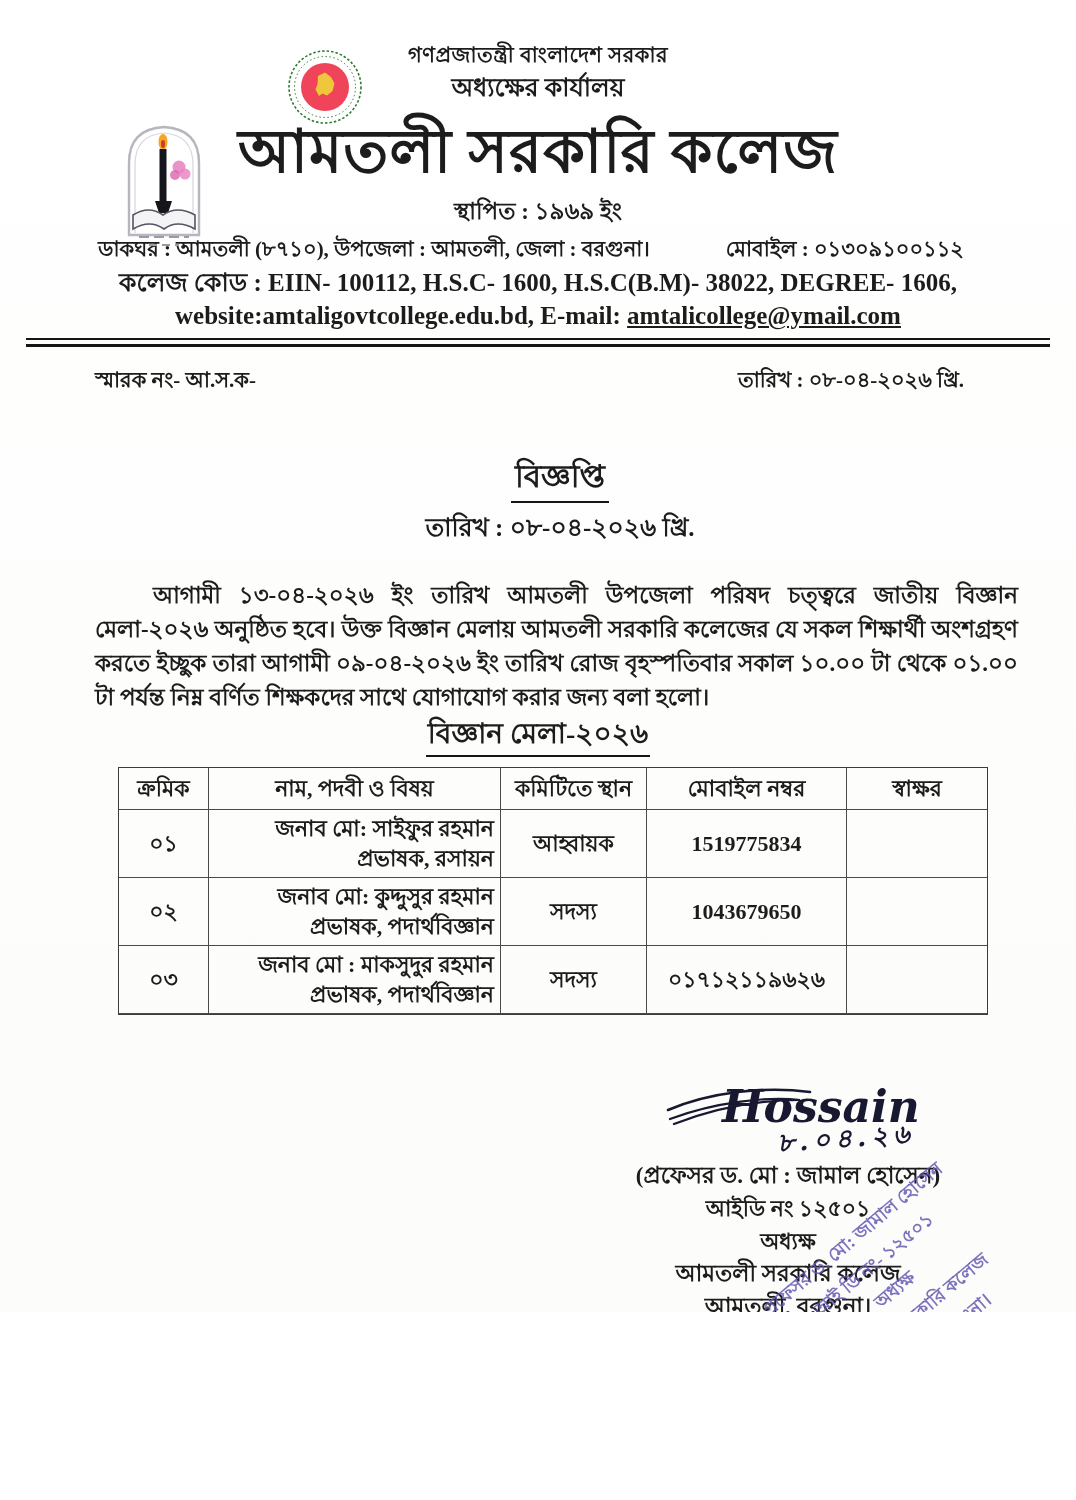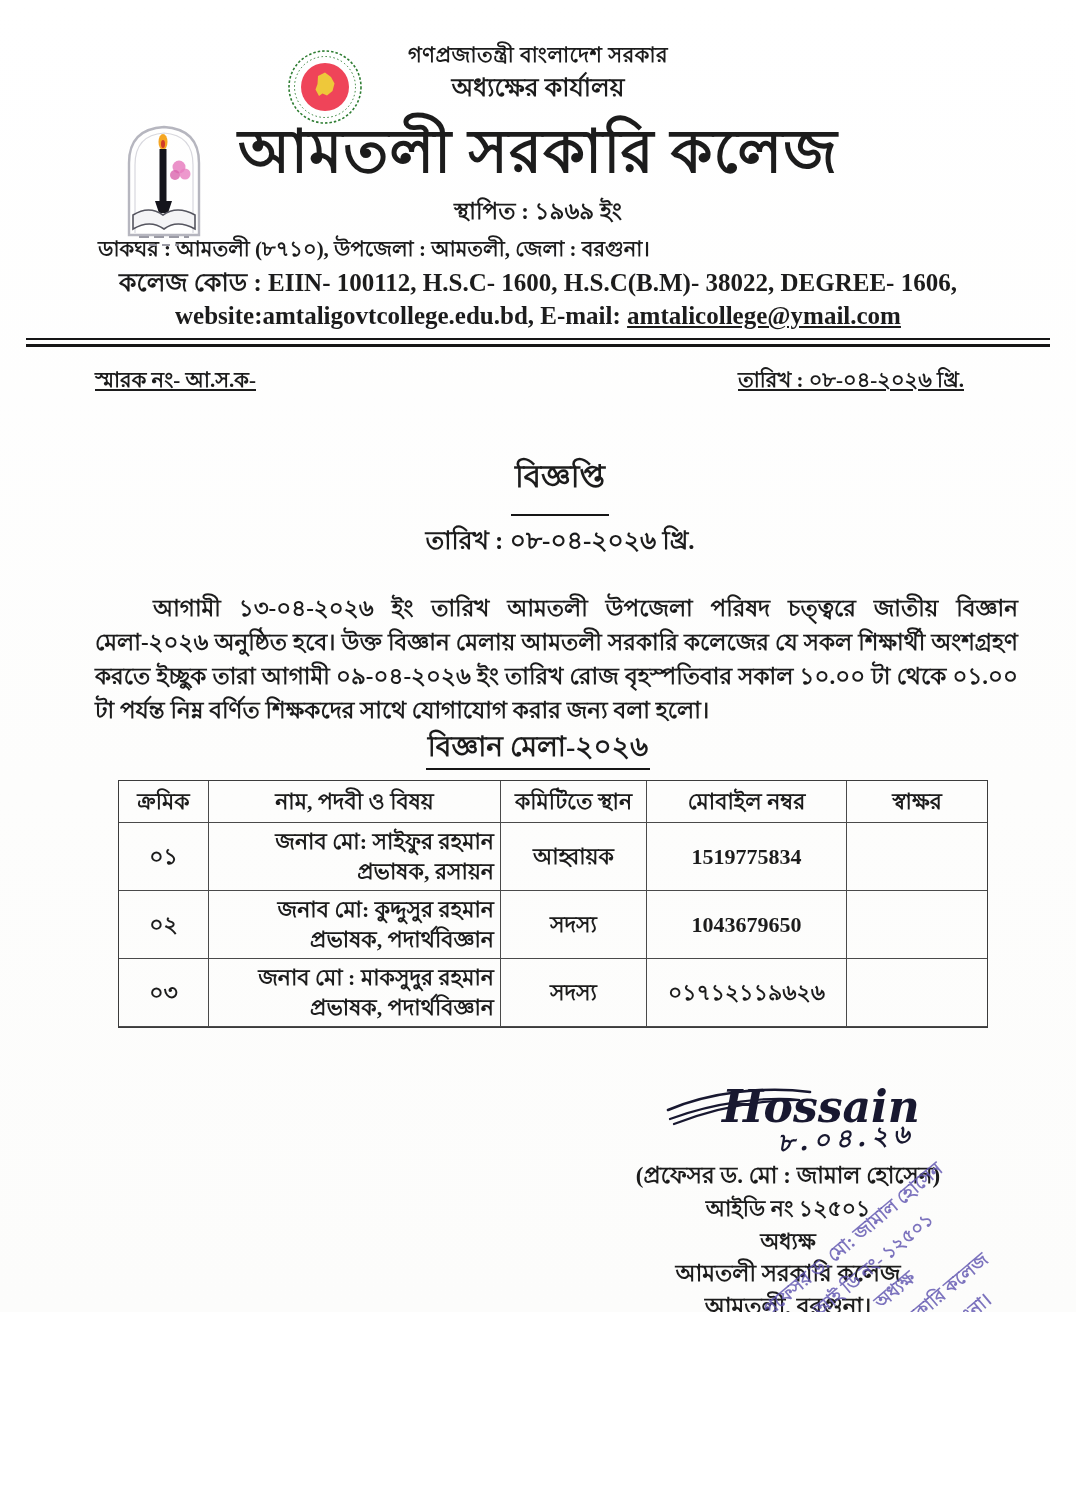--- a/index.html
+++ b/index.html
@@ -28,30 +28,30 @@
   .code-line{font-size:25px;line-height:34px;font-weight:600;margin-top:2px;}
   .web-line{font-size:25px;line-height:32px;font-weight:600;}
   .web-line .email{text-decoration:underline;}
   .dbl-rule{
     margin:6px 26px 0 26px;height:4px;
     border-top:2px solid #161616;border-bottom:3px solid #161616;
   }
   .memo-row{
     display:flex;justify-content:space-between;align-items:baseline;
     padding:0 112px 0 95px;margin-top:18px;
-    font-size:21px;line-height:30px;font-weight:bold;text-decoration:underline;
+    font-size:21px;line-height:30px;font-weight:bold;
   }
   
   .seal{position:absolute;left:287px;top:49px;width:76px;height:76px;}
   .clg-logo{position:absolute;left:119px;top:117px;width:90px;height:136px;}
   
   .notice-head{text-align:center;padding-left:44px;margin-top:62px;}
   .notice-title{
     display:inline-block;font-size:31px;line-height:40px;font-weight:bold;
-    border-bottom:2.5px solid #161616;padding:0 4px 17px 4px;
+    border-bottom:2.5px solid #161616;padding:0 4px 4px 4px;
   }
   .notice-date{font-size:25px;line-height:34px;font-weight:600;margin-top:8px;}
   .body-par{
     margin:34px 58px 0 95px;
     font-size:23px;line-height:34px;font-weight:600;
     text-align:justify;text-indent:58px;
   }
   
   .fair-head{text-align:center;}
   .fair-title{
@@ -124,20 +124,21 @@
     <line x1="30" y1="128" x2="60" y2="128" stroke="#9a9aa4" stroke-width="2" stroke-dasharray="8 5"></line>
   </svg>
 
   <div class="hdr">
     <div class="govt-line">গণপ্রজাতন্ত্রী বাংলাদেশ সরকার</div>
     <div class="office-line">অধ্যক্ষের কার্যালয়</div>
     <div class="college-name">আমতলী সরকারি কলেজ</div>
     <div class="established">স্থাপিত : ১৯৬৯ ইং</div>
     <div class="addr-row">
       <span>ডাকঘর : আমতলী  (৮৭১০), উপজেলা : আমতলী, জেলা : বরগুনা।</span>
+      <span>মোবাইল : ০১৩০৯১০০১১২</span>
     </div>
     <div class="code-line">কলেজ কোড : EIIN- 100112, H.S.C- 1600, H.S.C(B.M)- 38022, DEGREE- 1606,</div>
     <div class="web-line">
       <span>website:amtaligovtcollege.edu.bd, E-mail: </span><span class="email">amtalicollege@ymail.com</span>
     </div>
   </div>
 
   <div class="dbl-rule"></div>
 
   <div class="memo-row">

